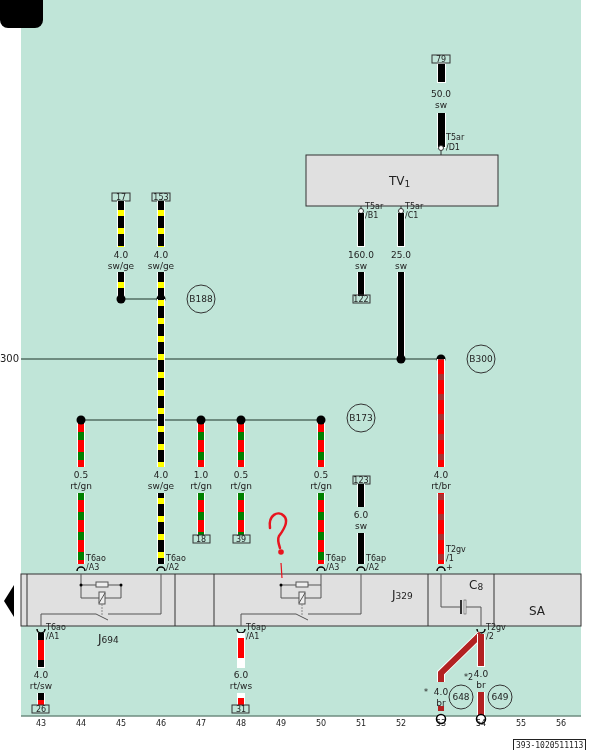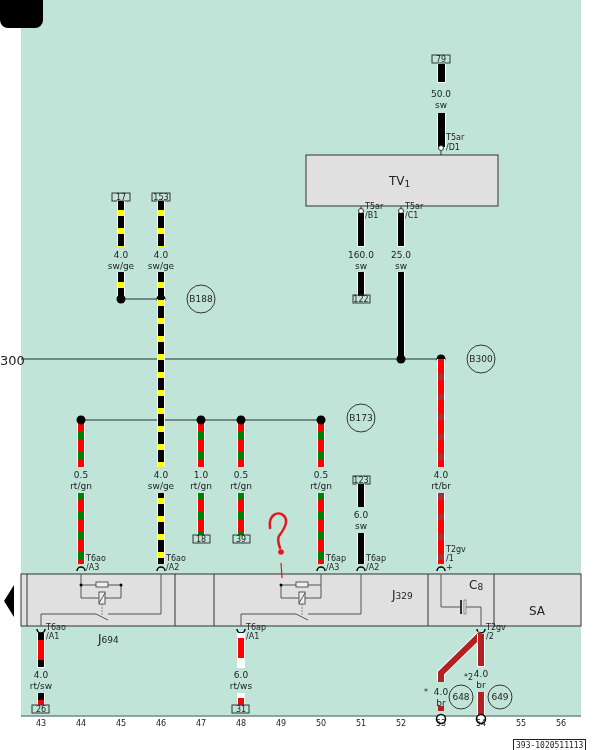--- a/index.html
+++ b/index.html
@@ -11,21 +11,21 @@
   .comp-name { font-family: "DejaVu Sans", sans-serif; font-size: 12px; fill: #222; }
   .axis-lbl { font-family: "DejaVu Sans", sans-serif; font-size: 8px; fill: #222; }
   .doc-id { position: absolute; left: 513px; top: 739px; height: 11px;
             padding: 0 2px; font-family: "DejaVu Sans Mono", monospace; font-size: 8px;
             line-height: 11px; color: #222; border: 1px solid #222; background: #fff; }
   .menu-btn { position: absolute; left: 0; top: 0; width: 43px; height: 28px;
               background: #000; border-radius: 0 0 8px 8px; }
   .nav-arrow { position: absolute; left: 4px; top: 585px; width: 0; height: 0;
                border-top: 16px solid transparent; border-bottom: 16px solid transparent;
                border-right: 10px solid #000; }
-  .offpage { position: absolute; left: 0; top: 353px; font-size: 13px; color: #222;
+  .offpage { position: absolute; left: 0; top: 353px; font-size: 10px; color: #222;
              font-family: "DejaVu Sans", sans-serif; }
 </style>
 </head>
 <body>
 
 <svg id="canvas" width="600" height="750" viewBox="0 0 600 750" xmlns="http://www.w3.org/2000/svg">
   <defs>
     <pattern id="p-swge" patternUnits="userSpaceOnUse" width="6" height="18">
       <rect x="0" y="0" width="6" height="12" fill="#000"></rect>
       <rect x="0" y="12" width="6" height="6" fill="#ffff00"></rect>

